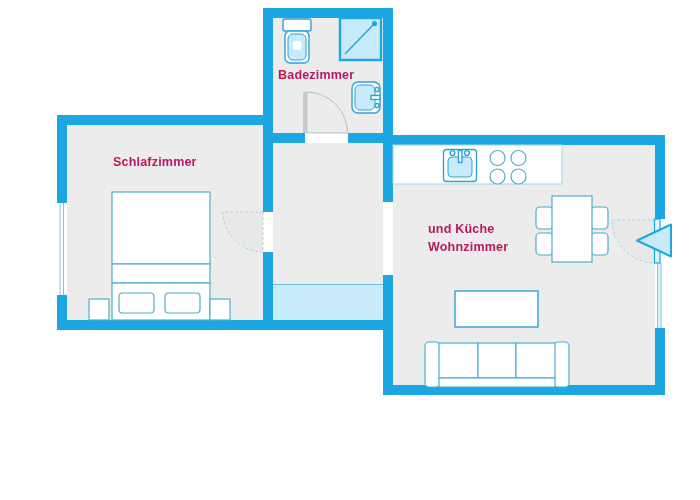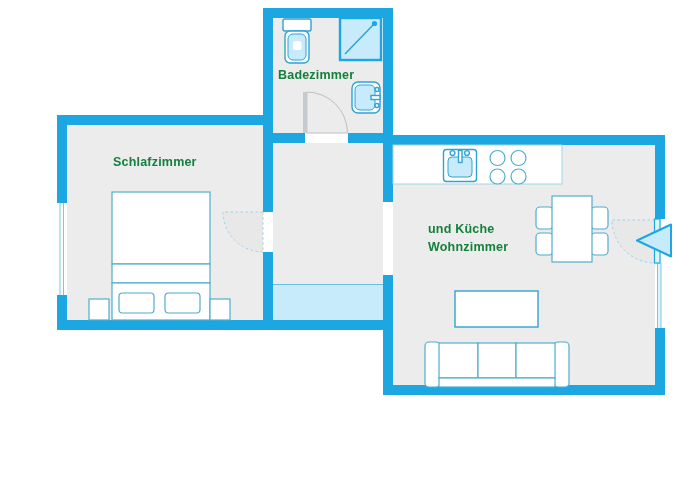--- a/index.html
+++ b/index.html
@@ -1,19 +1,19 @@
 <!DOCTYPE html>
 <html><head>
 <meta charset="utf-8">
 <style>
   html,body { margin:0; padding:0; background:#fff; }
   .stage { position:relative; width:700px; height:500px; background:#fff; overflow:hidden;
            font-family:"Liberation Sans", sans-serif; }
   .stage svg { position:absolute; left:0; top:0; }
-  .room-label { position:absolute; color:#15803d; font-weight:700; font-size:12.5px;
+  .room-label { position:absolute; color:#be185d; font-weight:700; font-size:12.5px;
                 letter-spacing:.2px; white-space:nowrap; line-height:18px; }
   
   .floor     { stroke:none; }
   .furn      { fill:#FFFFFF; stroke:#4FAECB; stroke-width:1.2; }
   .fix       { fill:#FFFFFF; stroke:#2FA3D4; stroke-width:1.4; }
   .fixfill   { fill:#C7EBFA; stroke:#2FA3D4; stroke-width:1; }
   .counter   { fill:#FFFFFF; stroke:#9ED5E9; stroke-width:1; }
   .swing     { stroke:#9FD2E6; stroke-width:1; stroke-dasharray:2.5 2.5; }
   .swing-arc { fill:none; stroke:#B9BFC2; stroke-width:1; }
   .winline   { stroke:#7CC7E0; stroke-width:1; }

